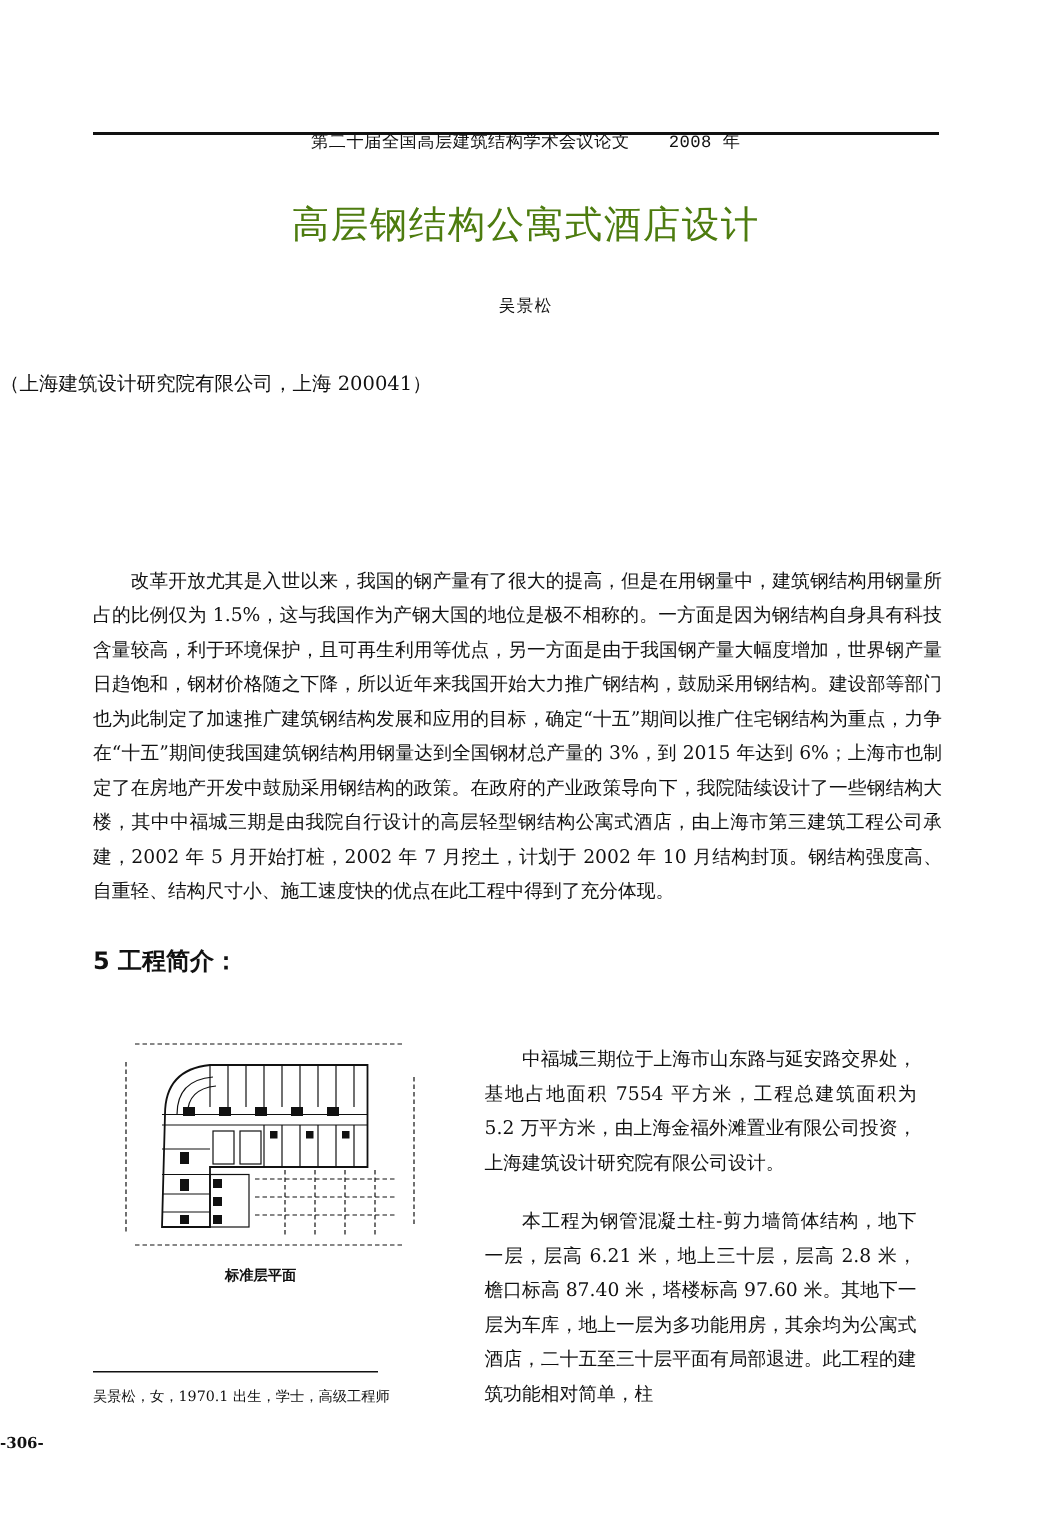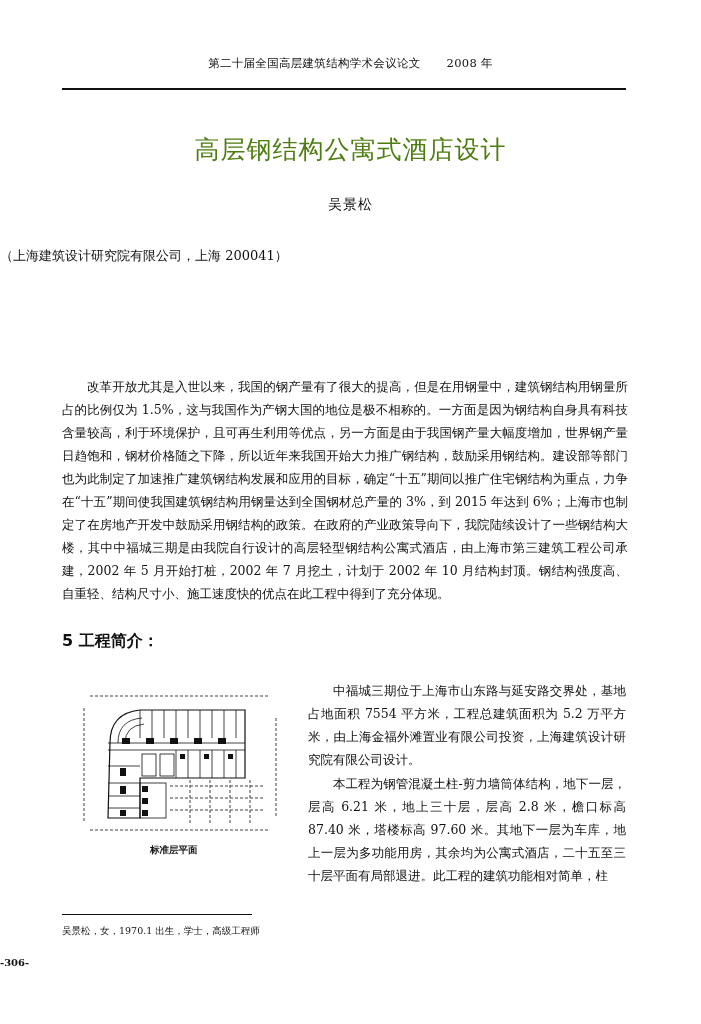--- a/index.html
+++ b/index.html
@@ -1,31 +1,31 @@
 <!DOCTYPE html>
 <html><head>
 <meta charset="utf-8">
 <style>
   html, body { margin:0; padding:0; background:#ffffff; }
   body { width:701px; height:1024px; position:relative; overflow:hidden;
          font-family:"DejaVu Serif","Liberation Serif",serif; color:#111; }
   .abs { position:absolute; }
-  .running-header { left:0; width:701px; top:56px; text-align:center; font-size:11.5px; letter-spacing:0.3px; }
+  .running-header { left:0; width:701px; top:87px; text-align:center; font-size:11.5px; letter-spacing:0.3px;font-family:Liberation Mono, monospace; }
   .running-header .year { margin-left:26px; }
   .header-rule { left:62px; top:88px; width:564px; height:1.5px; background:#111; }
   .title { left:0; width:701px; top:133px; text-align:center; font-family:"DejaVu Sans","Liberation Sans",sans-serif;
            font-size:25px; letter-spacing:1px; color:#4d7c0f; }
-  .author { left:0; width:701px; top:196px; text-align:center; font-size:14px; letter-spacing:1px; }
+  .author { left:0; width:701px; top:196px; text-align:center; font-size:11px; letter-spacing:1px; }
   .affil { left:0; width:701px; top:247px; text-align:left; font-size:13px; }
   .abstract { left:62px; width:570px; top:293px; font-size:10.5px; line-height:18px; }
   .abstract .label { font-weight:bold; }
   .body-text { left:62px; width:566px; top:375px; font-size:12.5px; line-height:23px; text-indent:2em; text-align:justify; }
   .section-heading { left:62px; top:631px; font-family:"DejaVu Sans","Liberation Sans",sans-serif; font-size:16px; font-weight:bold; }
   .right-col { left:307px; width:320px; top:678px; font-size:12.5px; line-height:23px; text-align:justify; }
-  .right-col p { margin:1px; text-indent:2em; }
+  .right-col p { margin:16px; text-indent:2em; }
   .figure { left:80px; top:688px; width:200px; height:150px; }
   .fig-caption { left:150px; top:844px; font-size:9.5px; font-weight:bold; }
   .footnote-rule { left:62px; top:914px; width:190px; height:1.2px; background:#111; }
   .footnote { left:62px; top:925px; font-size:9.5px; }
   .page-number { left:0; width:564px; top:957px; font-size:10px; font-weight:bold; }
 </style>
 </head>
 <body>
 
 <div class="abs running-header">

